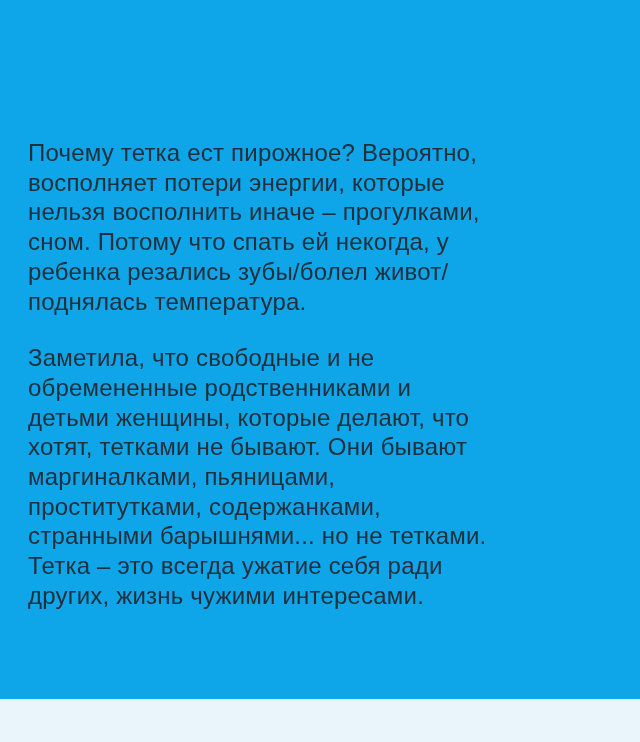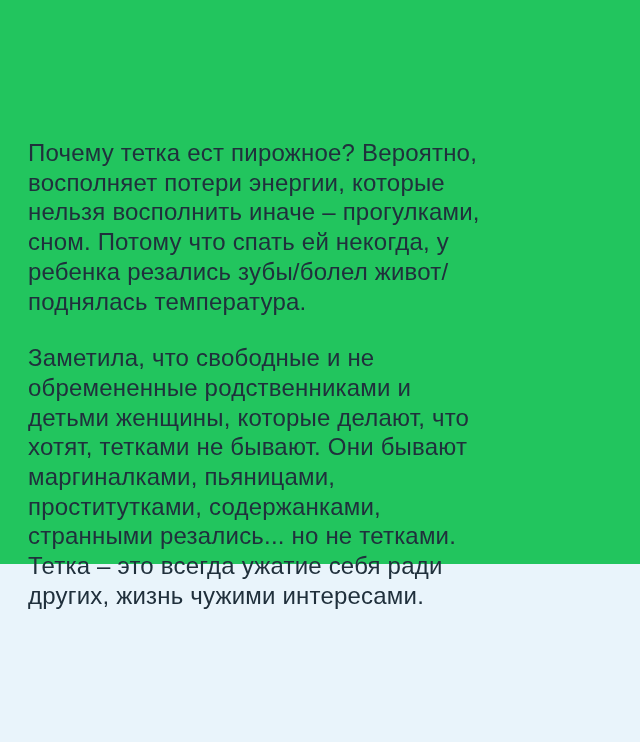--- a/index.html
+++ b/index.html
@@ -9,23 +9,23 @@
   body {
     width: 640px;
     height: 742px;
     background: #e9f4fb;
     overflow: hidden;
     font-family: "Liberation Sans", sans-serif;
   }
   .text-card {
     box-sizing: border-box;
     width: 640px;
-    height: 564px;
+    height: 699px;
     padding: 138px 63px 0 28px;
-    background: #22c55e;
+    background: #0ea5e9;
   }
   .para {
     margin: 0 0 27px 0;
     font-size: 24px;
     line-height: 29.7px;
     font-weight: 400;
     letter-spacing: 0.2px;
     color: #20303c;
     white-space: pre-line; 
   }
@@ -39,16 +39,16 @@
 нельзя восполнить иначе – прогулками,
 сном. Потому что спать ей некогда, у
 ребенка резались зубы/болел живот/
 поднялась температура.</p>
   <p class="para" style="color: rgb(32, 48, 60);">Заметила, что свободные и не
 обремененные родственниками и
 детьми женщины, которые делают, что
 хотят, тетками не бывают. Они бывают
 маргиналками, пьяницами,
 проститутками, содержанками,
-странными резались... но не тетками.
+странными барышнями... но не тетками.
 Тетка – это всегда ужатие себя ради
 других, жизнь чужими интересами.</p>
 </div>
 
 </body></html>

